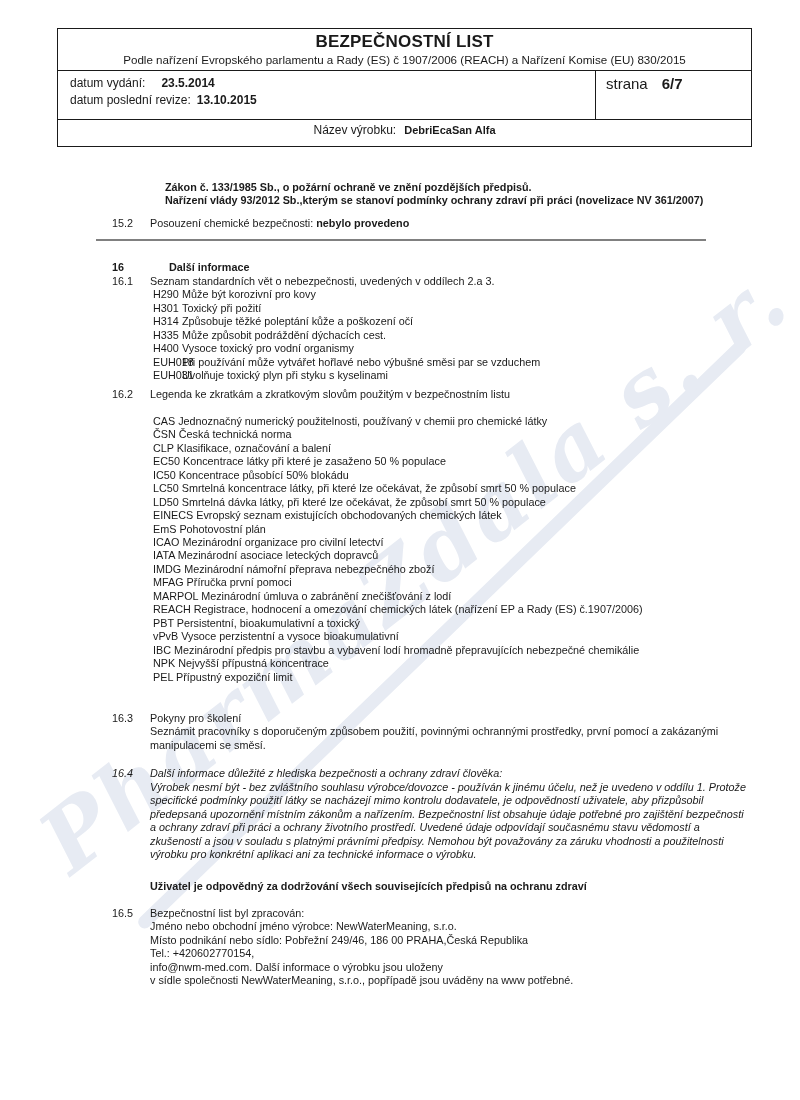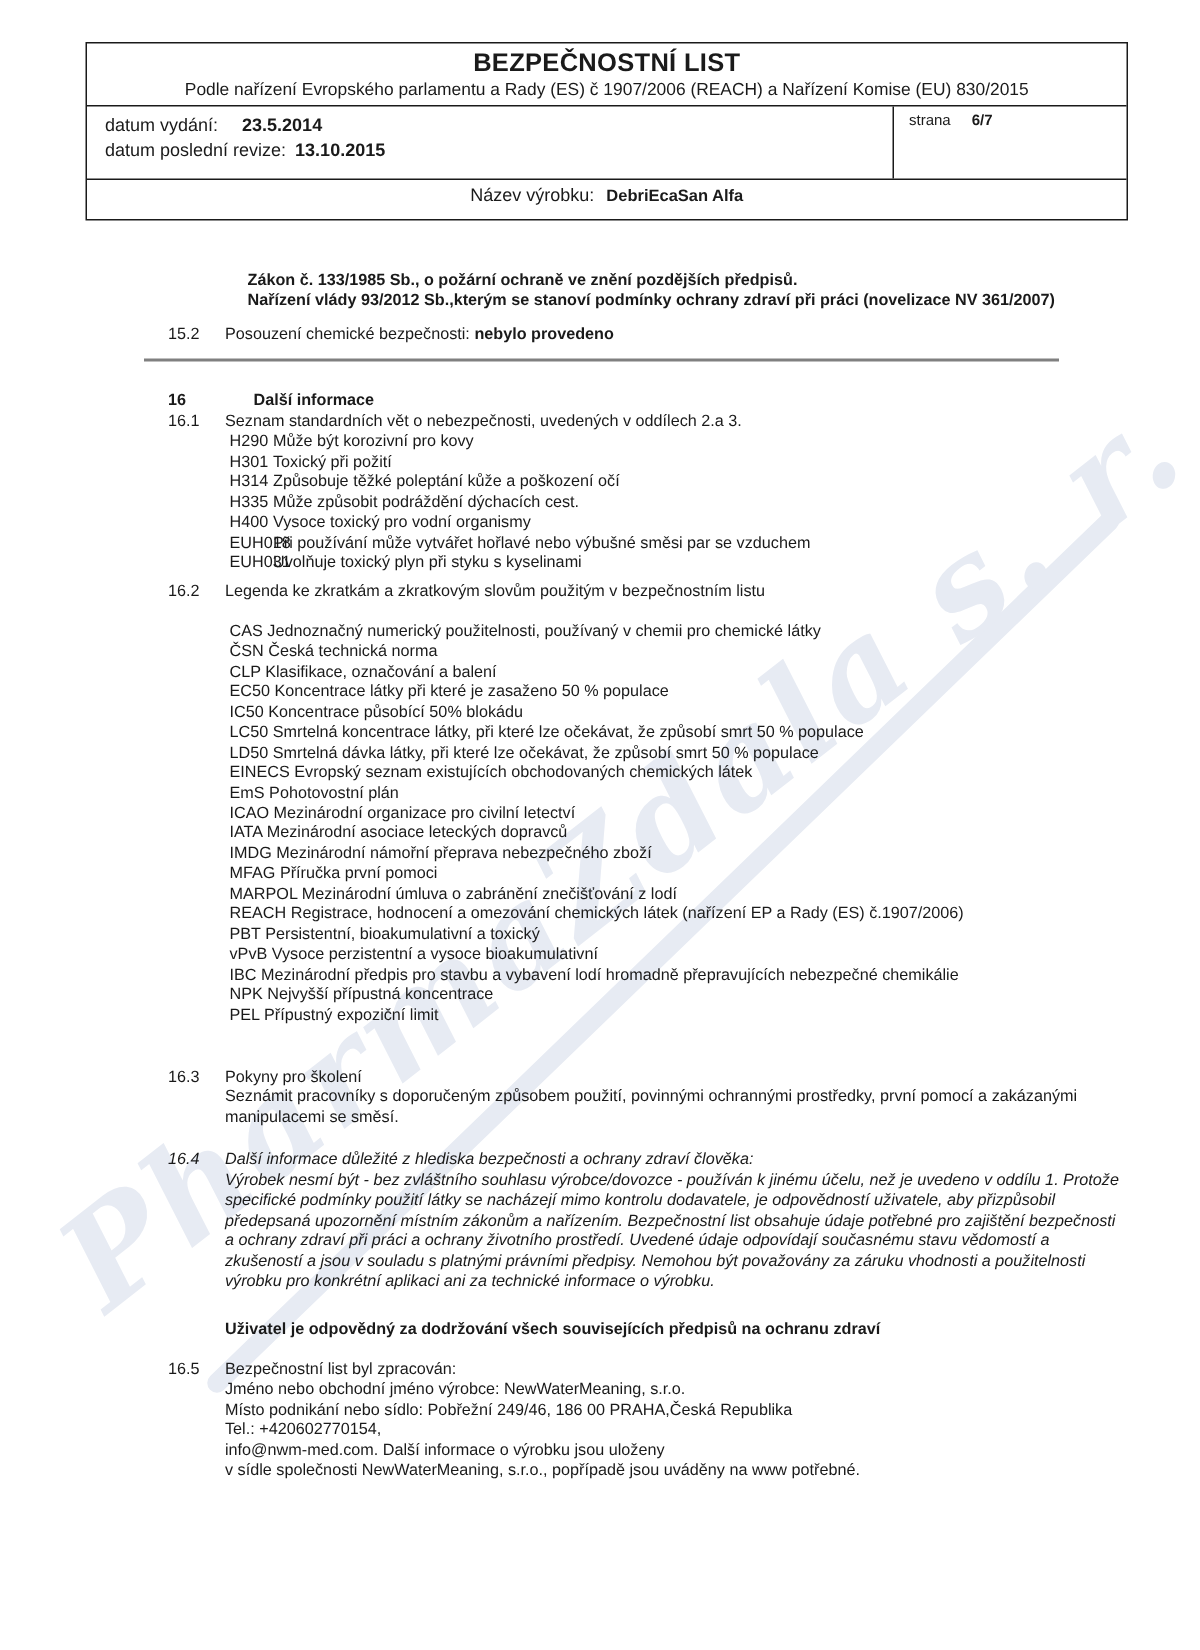--- a/index.html
+++ b/index.html
@@ -26,21 +26,21 @@
     position:absolute;left:57px;top:28px;width:695px;z-index:1;
     border:1.6px solid #1a1a1a;background:transparent;box-sizing:border-box;
   }
   .title-cell{text-align:center;padding-top:3px;}
   .doc-title{font-size:17px;font-weight:bold;letter-spacing:.2px;}
   .doc-subtitle{text-align:center;font-size:11.6px;padding:1px 4px 4px;border-bottom:1.6px solid #1a1a1a;}
   .meta-row{display:flex;height:49px;border-bottom:1.6px solid #1a1a1a;box-sizing:border-box;}
   .meta-left{flex:1;padding:4px 0 0 12px;font-size:12px;line-height:17px;}
   .meta-left b{margin-left:16px;}
   .meta-left .rev b{margin-left:6px;}
-  .meta-right{width:156px;border-left:1.6px solid #1a1a1a;padding:4px 0 0 10px;font-size:10px;box-sizing:border-box;}
+  .meta-right{width:156px;border-left:1.6px solid #1a1a1a;padding:4px 0 0 10px;font-size:15px;box-sizing:border-box;}
   .meta-right b{margin-left:14px;}
   .product-row{height:26px;text-align:center;padding-top:3px;font-size:12px;box-sizing:border-box;}
   .product-row b{font-size:11px;margin-left:8px;}
   
   .content{
     position:absolute;left:112px;top:181px;width:600px;z-index:1;
     font-size:10.8px;line-height:13.45px;white-space:nowrap;
   }
   .line{white-space:nowrap;}
   .bold{font-weight:bold;}

